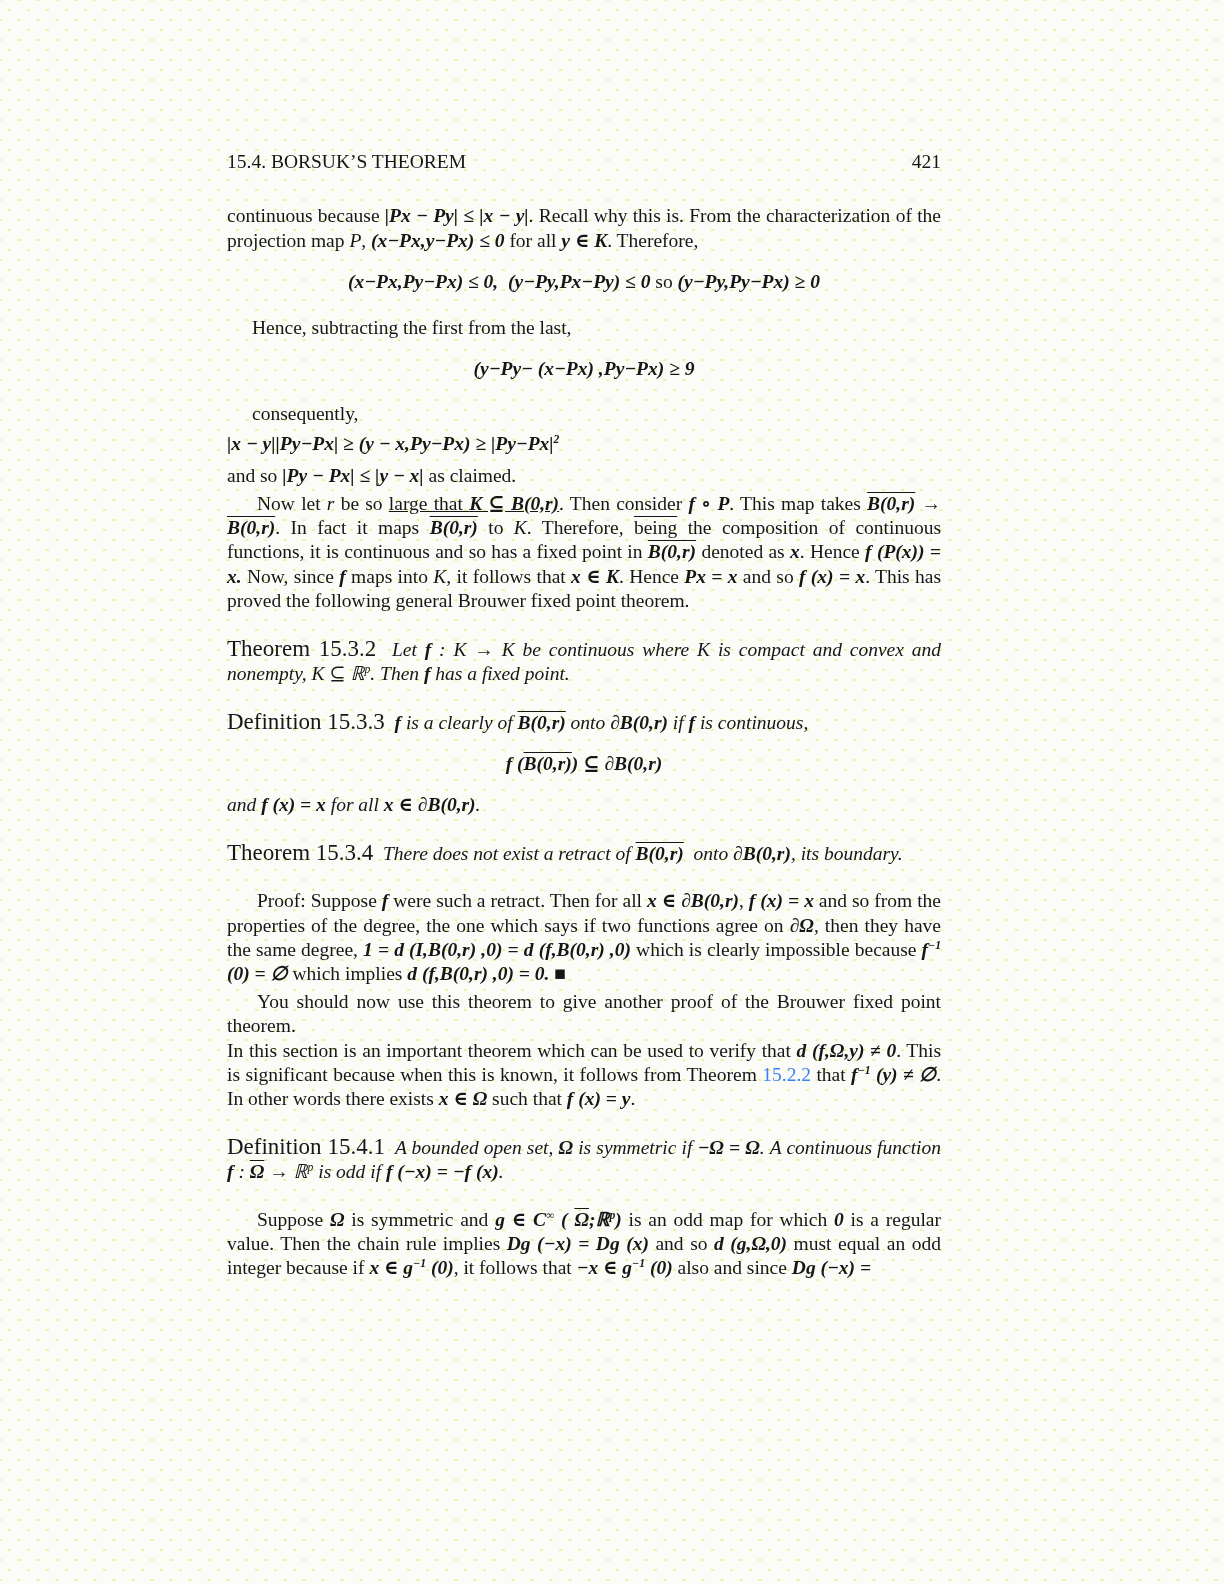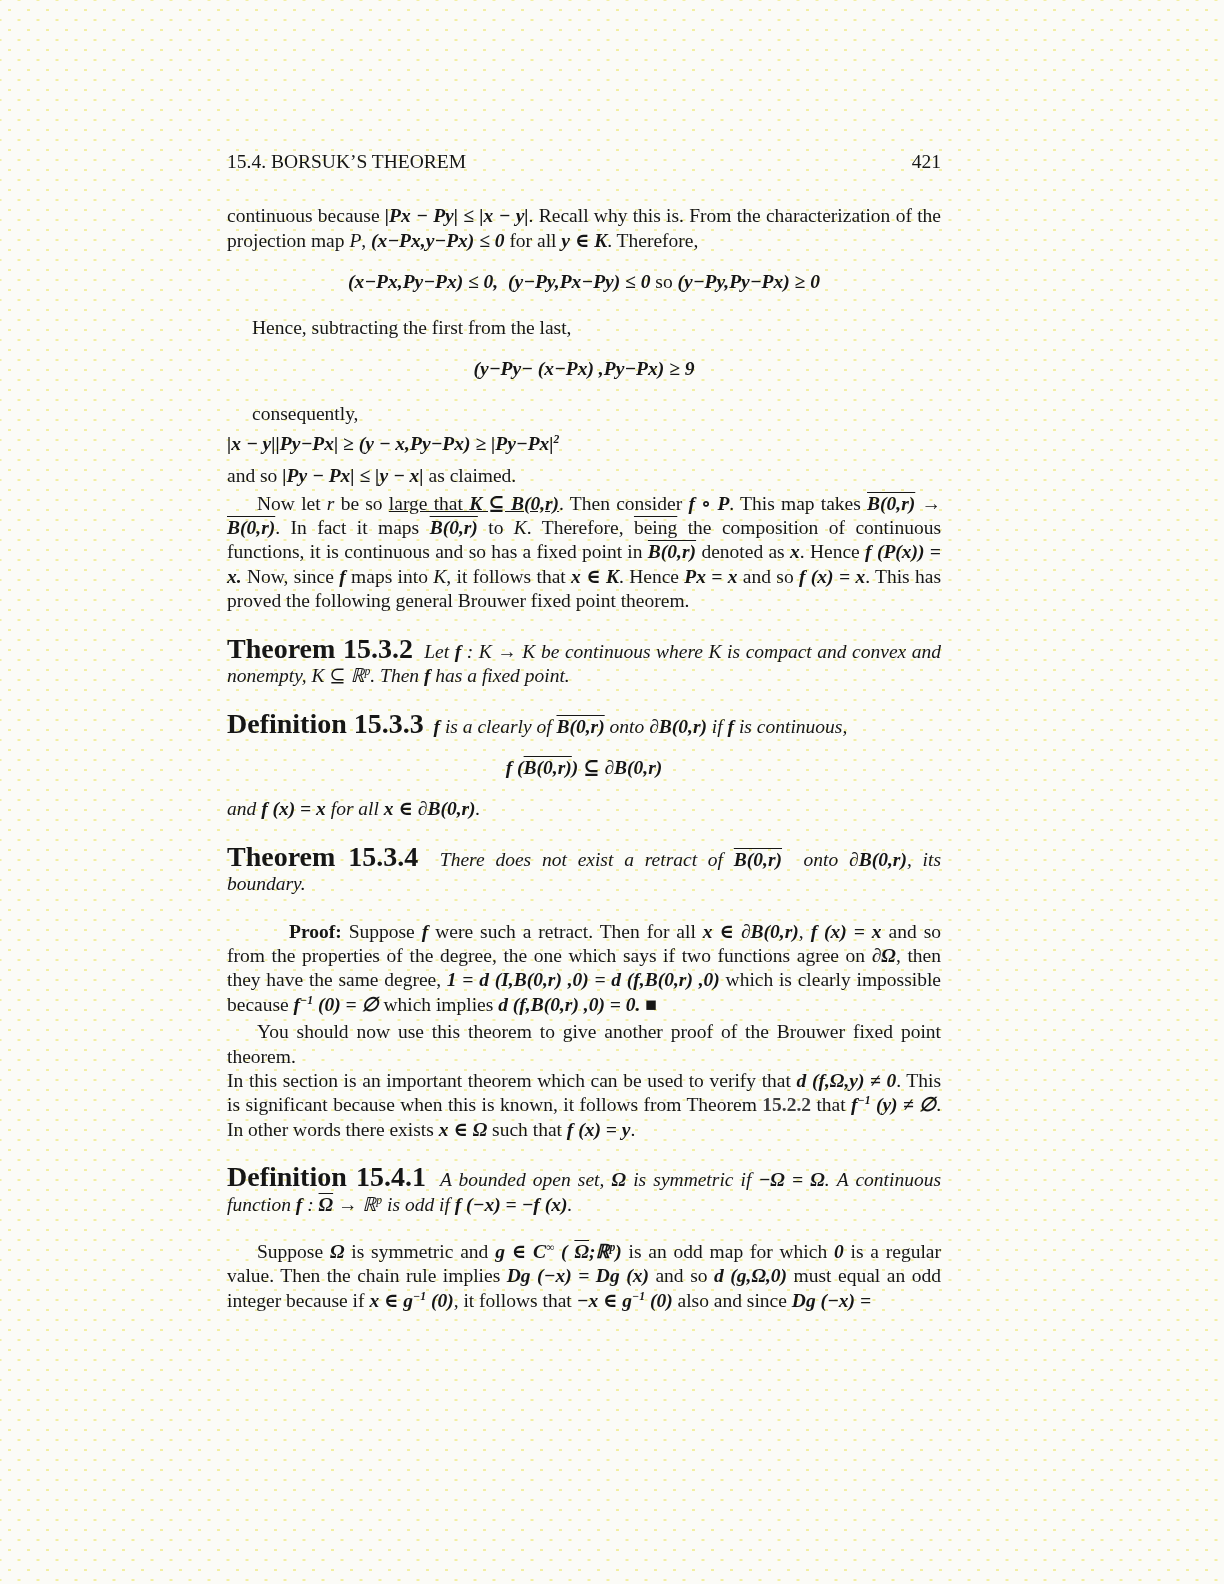--- a/index.html
+++ b/index.html
@@ -29,27 +29,27 @@
   .t-eq{margin:17px 0;text-align:center;}
   .t-eqt{margin:5px 0 8px;text-align:left;}
   .t-pind{margin-top:3px;text-indent:30px;}
   .t-pnew{margin-top:23px;text-indent:30px;}
   .t-thm{margin-top:23px;}
   .t-section{margin:27px 0 14px;font-size:28.5px;line-height:32px;font-weight:bold;padding-left:19px;text-align:left;}
   .sectitle{margin-left:33px;}
   .sg{white-space:pre-wrap;}
   .r{font-style:normal;}
   .i{font-style:italic;}
-  .b{font-weight:bold;margin-left:32px;}
+  .b{font-weight:normal;}
   .m{font-style:italic;font-weight:bold;}
-  .hw{font-weight:bold;font-style:normal;font-size:28px;}
+  .hw{font-weight:normal;font-style:normal;font-size:23px;}
   .ov{text-decoration:overline;}
   .ul{text-decoration:underline;}
   .sup{font-size:60%;vertical-align:super;line-height:0;}
-  .link{color:#404040;cursor:pointer;font-weight:bold;}
+  .link{color:#3b82f6;cursor:pointer;}
 </style>
 </head>
 <body>
 
 <div class="page">
   <div class="content">
     <div class="runhead">
       <span>15.4.  BORSUK’S THEOREM</span>
       <span>421</span>
     </div>

